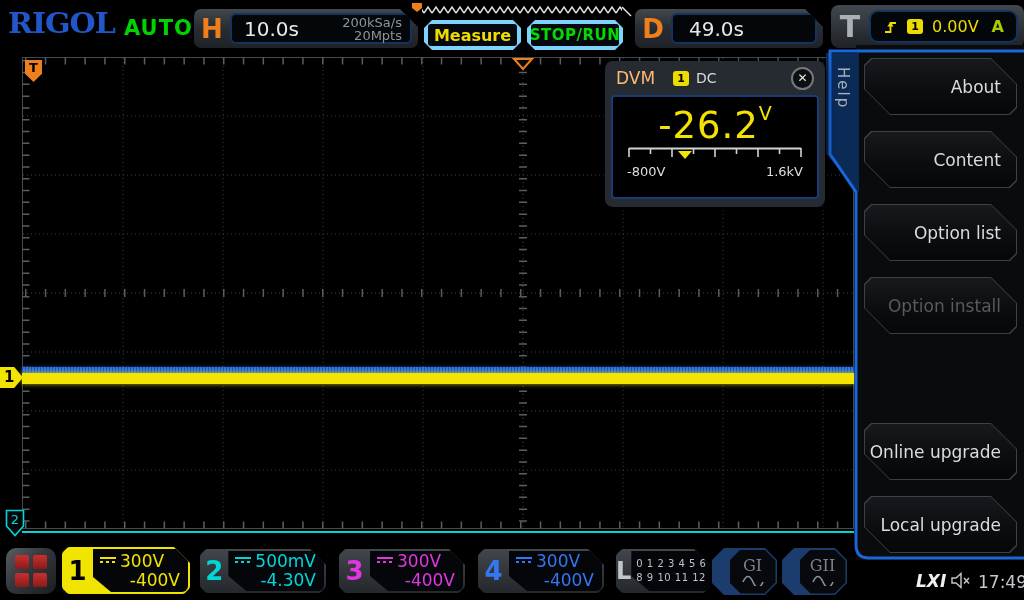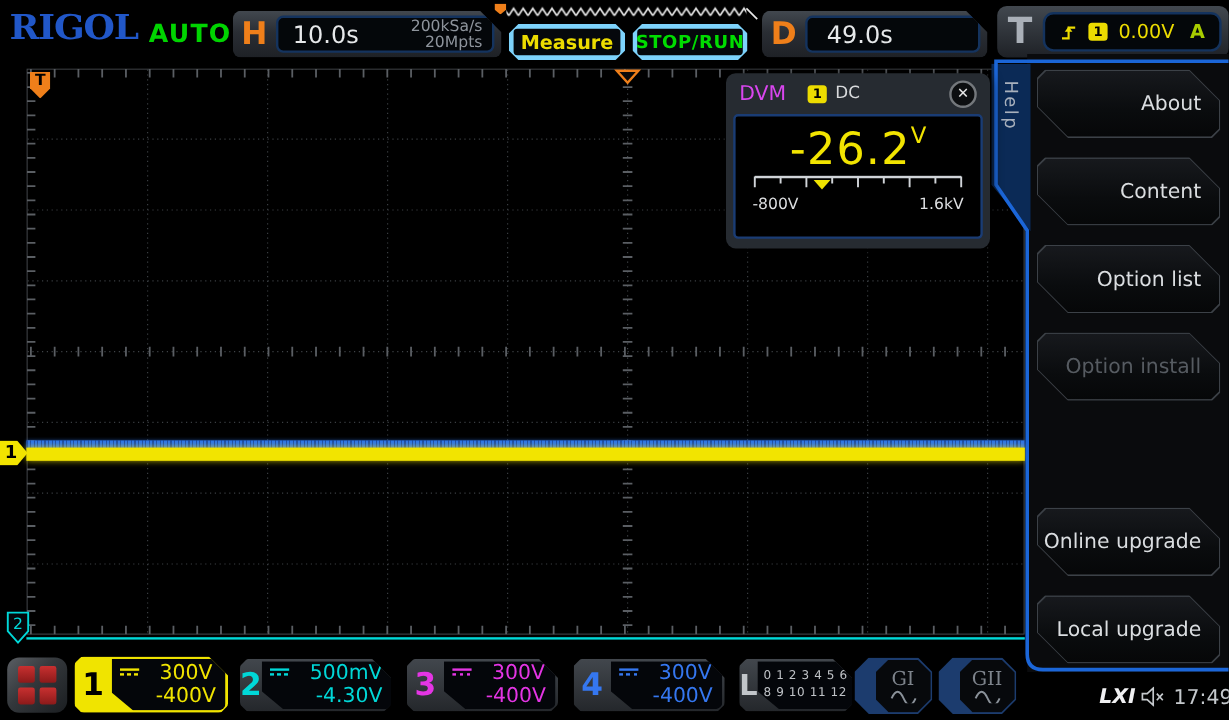--- a/index.html
+++ b/index.html
@@ -60,21 +60,21 @@
     clip-path:polygon(0 0,100% 0,100% 62%,50% 100%,0 62%);
     color:#000; font-weight:bold; font-size:13px; text-align:center; line-height:16px; }
   #ch1-marker { left:0px; top:367px; width:23px; height:21px; background:#f2e400;
     clip-path:polygon(0 0,62% 0,100% 50%,62% 100%,0 100%);
     color:#000; font-weight:bold; font-size:15px; line-height:21px; padding-left:4px; }
 
   
   #dvm { left:605px; top:61px; width:220px; height:146px; background:#262b31; border-radius:8px;
     box-shadow:0 3px 10px rgba(0,0,0,.8); z-index:6; }
   #dvm-header { height:34px; display:flex; align-items:center; padding:0 11px; }
-  #dvm-title { color:#d946ef; font-size:17px; }
+  #dvm-title { color:#fdba74; font-size:17px; }
   #dvm-badge { margin-left:18px; }
   #dvm-mode { margin-left:7px; color:#d8dadc; font-size:14px; }
   #dvm-close { margin-left:auto; width:23px; height:23px; border-radius:50%; background:#0c0e10;
     border:2px solid #74787c; color:#e8e8e8; font-size:12px; font-weight:bold; text-align:center;
     line-height:19px; cursor:pointer; }
   #dvm-body { margin:0 6px; height:104px; background:#000; border:2px solid #1a3c74; border-radius:4px; }
   #dvm-reading { text-align:center; margin-top:5px; color:#f2e400; }
   #dvm-value { font-size:37px; letter-spacing:1px; }
   #dvm-unit { font-size:19px; vertical-align:18px; }
   #dvm-scale { display:block; margin:0 auto; }
@@ -110,21 +110,21 @@
     border-radius:8px;
     clip-path:polygon(0 6px,6px 0,calc(100% - 16px) 0,100% 16px,100% calc(100% - 6px),calc(100% - 6px) 100%,6px 100%,0 calc(100% - 6px));
     background:linear-gradient(180deg,#42474d,#24272b); }
   .chan.selected { top:547px; height:47px; background:#f0e400; }
   .chan .num { width:31px; display:flex; align-items:center; justify-content:center;
     font-size:26px; font-weight:bold; }
   .chan.selected .num { color:#000; }
   .chan .panel { flex:1; margin:2px 2px 2px 0; background:#04060a; border-radius:0 6px 6px 0;
     clip-path:polygon(0 0,100% 0,100% 100%,18px 100%,0 calc(100% - 15px));
     display:flex; flex-direction:column; justify-content:center; padding:1px 8px 1px 7px; }
-  .row1 { display:flex; align-items:center; gap:17px; font-size:17px; line-height:19px; }
+  .row1 { display:flex; align-items:center; gap:4px; font-size:17px; line-height:19px; }
   .row2 { text-align:right; font-size:17px; line-height:19px; }
   .cpl { width:16px; height:9px; display:inline-block; border-top:2px solid currentColor; }
   .cpl::after { content:""; display:block; height:2px; margin-top:2px;
     background:repeating-linear-gradient(90deg, currentColor 0 3px, transparent 3px 6px); }
   #ch1 { left:62px; width:128px; color:#f0e400; }
   #ch2 { left:200px; width:126px; color:#00d8d8; }
   #ch3 { left:339px; width:126px; color:#e435e4; }
   #ch4 { left:478px; width:126px; color:#3577f0; }
 
   #logic-block { left:616px; top:549px; width:94px; }

